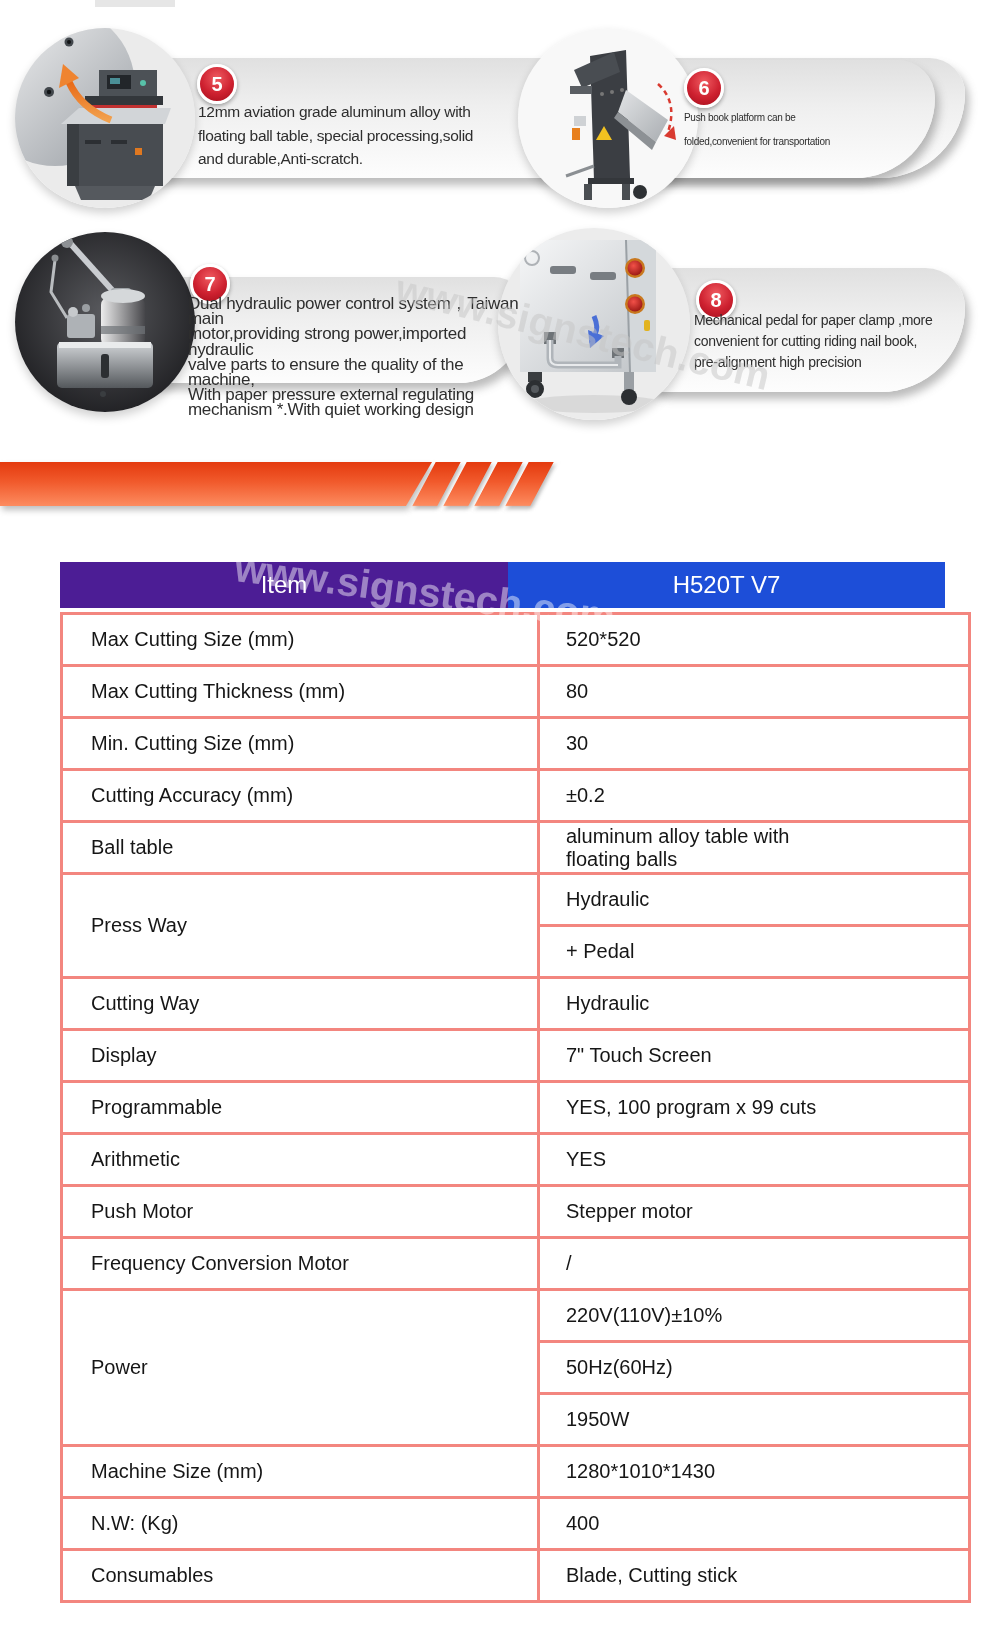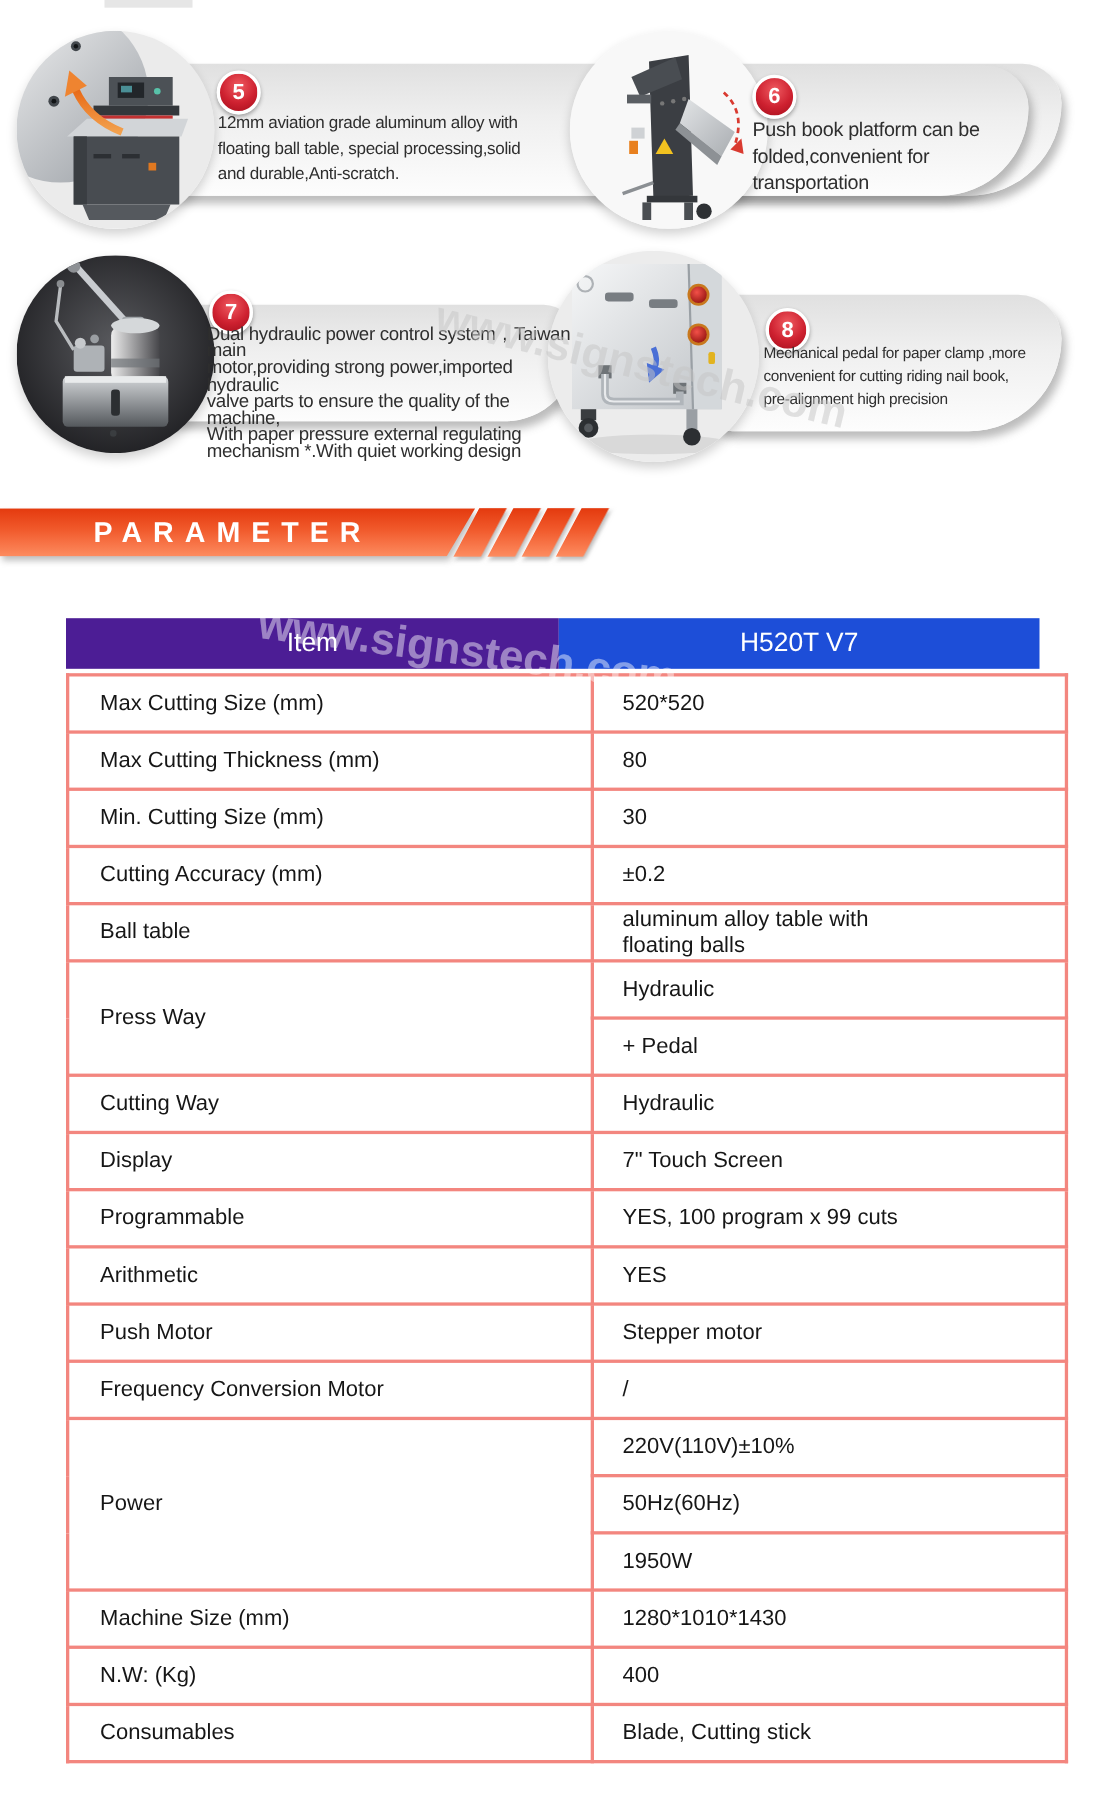--- a/index.html
+++ b/index.html
@@ -132,21 +132,21 @@
       <line x1="48" y1="148" x2="76" y2="138" stroke="#8b8f93" stroke-width="3"></line>
       <rect x="70" y="150" width="46" height="6" fill="#34373b"></rect>
       <rect x="66" y="156" width="8" height="16" fill="#4a4e52"></rect>
       <rect x="104" y="156" width="8" height="16" fill="#4a4e52"></rect>
       <circle cx="122" cy="164" r="7" fill="#2e3134"></circle>
     </svg>
   </div>
   <div class="badge" style="left:684px;top:68px;">
     <span>6</span>
   </div>
-  <div class="ftext" style="left:684px;top:106px;width:250px;font-size:18px;line-height:24px;">Push book platform can be
+  <div class="ftext" style="left:684px;top:106px;width:250px;font-size:10px;line-height:24px;">Push book platform can be
 folded,convenient for transportation</div>
 
   <div class="capsule" style="left:62px;top:277px;width:462px;height:106px;border-radius:26px 30px 65px 26px;"></div>
   <div class="photo" style="left:15px;top:232px;width:180px;height:180px;">
     <svg viewBox="0 0 180 180">
       <defs>
         <radialGradient id="g7bg" cx="0.5" cy="0.45" r="0.7">
           <stop offset="0" stop-color="#595a5e"></stop>
             <stop offset="1" stop-color="#141417"></stop>
         </radialGradient>
@@ -230,21 +230,20 @@
   </div>
   <div class="ftext" style="left:694px;top:310px;width:265px;font-size:14px;line-height:21px;">Mechanical pedal for paper clamp ,more
 convenient for cutting riding nail book,
 pre-alignment high precision</div>
 
   <div class="wm wm-mid">www.signstech.com</div>
 
   <div class="banner-wrap">
     <div class="banner-bar"></div>
   </div>
-  <div class="banner-title">PARAMETER</div>
   <div class="stripe" style="left:424px;"></div>
   <div class="stripe" style="left:455px;"></div>
   <div class="stripe" style="left:486px;"></div>
   <div class="stripe" style="left:517px;"></div>
 
   <div class="spec">
     <div class="spec-header">
       <div class="hcell hdr-item">Item</div>
       <div class="hcell hdr-model">H520T V7</div>
     </div>

